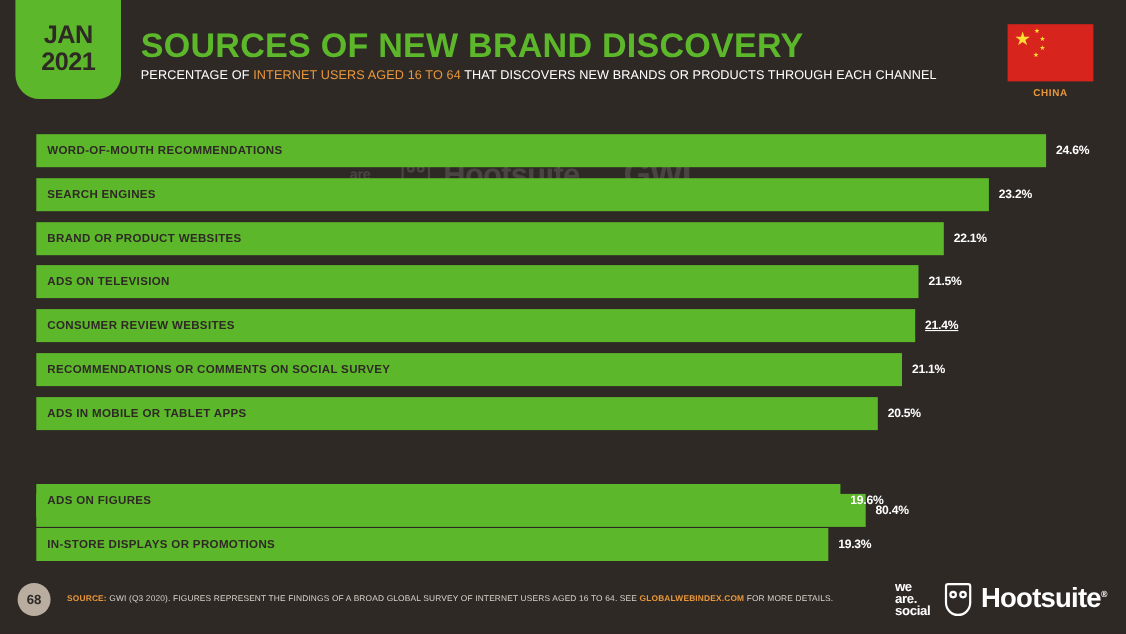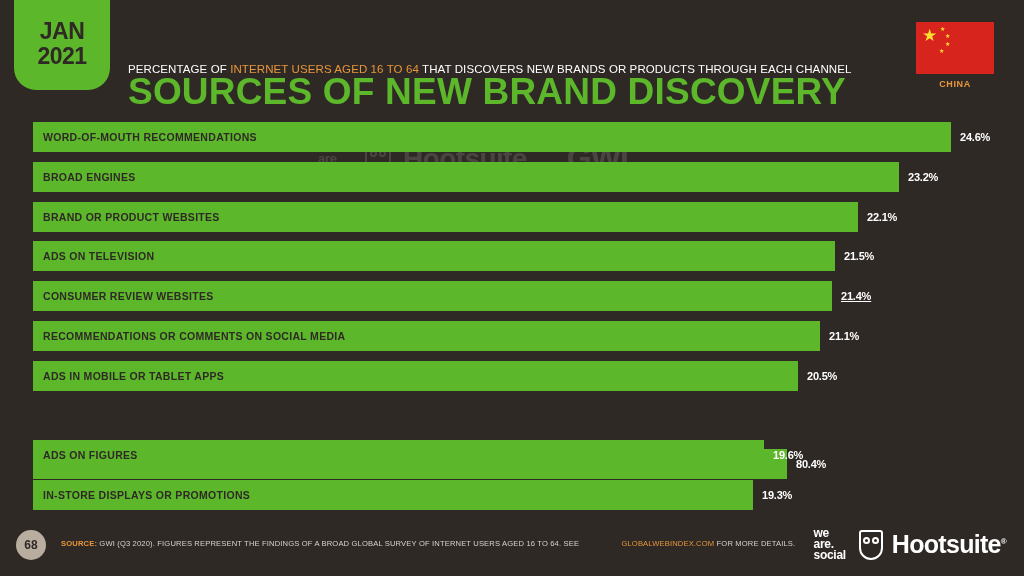--- a/index.html
+++ b/index.html
@@ -38,25 +38,24 @@
     color: #2f2926;
     font-weight: bold;
     font-size: 23px;
     line-height: 25px;
     letter-spacing: -0.5px;
   }
   #title {
     position: absolute;
     left: 128px; top: 24px;
     color: #5cb82a;
-    font-size: 37px;
+    font-size: 31px;
     font-weight: bold;
     letter-spacing: 0.2px;
     white-space: nowrap;
-    margin-top: 47px;
   }
   #subtitle {
     position: absolute;
     left: 128px; top: 63px;
     font-size: 11.5px;
     white-space: nowrap;
     letter-spacing: 0.1px;
   }
   #subtitle .w { color: #ffffff; }
   #subtitle .o { color: #e8973a; }
@@ -203,21 +202,21 @@
   }
   #source-line {
     position: absolute;
     left: 61px; top: 25px;
     font-size: 7.6px;
     letter-spacing: 0.15px;
     white-space: nowrap;
   }
   #source-line .lbl { color: #e8973a; font-weight: bold; }
   #source-line .txt { color: #d9d2ca; }
-  #source-line .lnk { color: #e8973a; font-weight: normal; margin-left: 40px; }
+  #source-line .lnk { color: #e8973a; font-weight: bold; }
 
   #brand {
     position: absolute;
     right: 18px; top: 14px;
     display: flex;
     align-items: center;
     gap: 13px;
   }
   #b-was {
     color: #ffffff;
@@ -289,21 +288,21 @@
 
 <div id="chart">
     <div class="row" style="top: 10px; width: 1008px;">
       <div class="bar" style="width: 918px;">
         <span class="bar-label">WORD-OF-MOUTH RECOMMENDATIONS</span>
       </div>
       <span class="bar-value" style="left: 918px;">24.6%</span>
     </div>
     <div class="row" style="top: 49.8px; width: 956px;">
       <div class="bar" style="width: 866px;">
-        <span class="bar-label">BROAD ENGINES</span>
+        <span class="bar-label">SEARCH ENGINES</span>
       </div>
       <span class="bar-value" style="left: 866px;">23.2%</span>
     </div>
     <div class="row" style="top: 89.6px; width: 915px;">
       <div class="bar" style="width: 825px;">
         <span class="bar-label">BRAND OR PRODUCT WEBSITES</span>
       </div>
       <span class="bar-value" style="left: 825px;">22.1%</span>
     </div>
     <div class="row" style="top: 129.4px; width: 892px;">
@@ -313,21 +312,21 @@
       <span class="bar-value" style="left: 802px;">21.5%</span>
     </div>
     <div class="row" style="top: 169.2px; width: 889px;">
       <div class="bar" style="width: 799px;">
         <span class="bar-label">CONSUMER REVIEW WEBSITES</span>
       </div>
       <span class="bar-value" style="left: 799px; text-decoration: underline;">21.4%</span>
     </div>
     <div class="row" style="top: 209px; width: 877px;">
       <div class="bar" style="width: 787px;">
-        <span class="bar-label">RECOMMENDATIONS OR COMMENTS ON SOCIAL MEDIA</span>
+        <span class="bar-label">RECOMMENDATIONS OR COMMENTS ON SOCIAL SURVEY</span>
       </div>
       <span class="bar-value" style="left: 787px;">21.1%</span>
     </div>
     <div class="row" style="top: 248.8px; width: 855px;">
       <div class="bar" style="width: 765px;">
         <span class="bar-label">ADS IN MOBILE OR TABLET APPS</span>
       </div>
       <span class="bar-value" style="left: 765px;">20.5%</span>
     </div>
     <div class="row" style="top: 288.6px; width: 844px; margin-top: 48px;">

